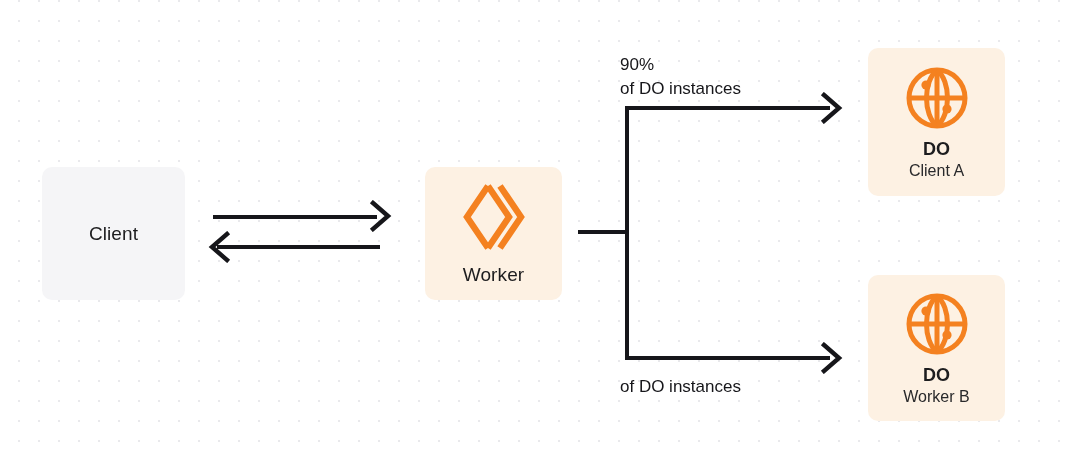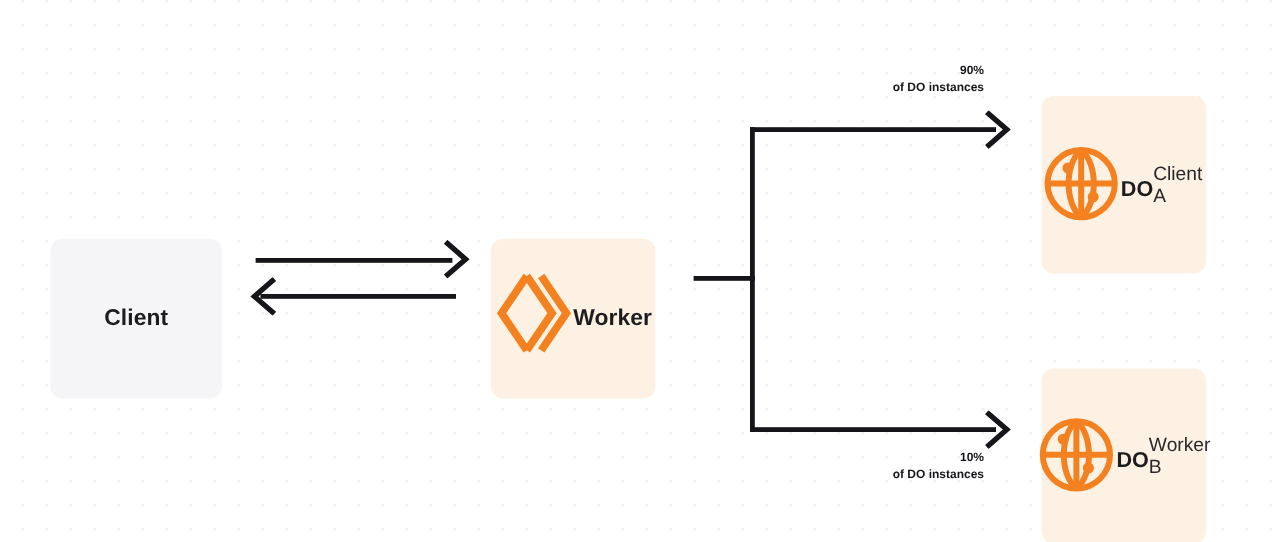--- a/index.html
+++ b/index.html
@@ -23,35 +23,35 @@
     background-size: 20px 20px;
     background-position: 9px 11px;
     overflow: hidden;
   }
 
   .node {
     position: absolute;
     box-sizing: border-box;
     border-radius: 10px;
     display: flex;
+    flex-direction: column;
     align-items: center;
     justify-content: center;
-    margin-top: 32px;
   }
 
   .node-client {
     left: 42px;
     top: 167px;
     width: 143px;
     height: 133px;
     background: #f5f5f7;
   }
 
   .node-worker {
-    left: 409px;
+    left: 425px;
     top: 167px;
     width: 137px;
     height: 133px;
     background: #fdf1e3;
   }
 
   .node-do-a {
     left: 868px;
     top: 48px;
     width: 137px;
@@ -62,21 +62,21 @@
   .node-do-b {
     left: 868px;
     top: 275px;
     width: 137px;
     height: 146px;
     background: #fdf1e3;
   }
 
   .node-title {
     font-size: 19px;
-    font-weight: bold;
+    font-weight: normal;
     color: #1d1d1f;
     letter-spacing: 0.1px;
     line-height: 1.25;
   }
 
   .node-title-do {
     font-size: 18px;
     font-weight: bold;
     color: #1d1d1f;
     margin-top: 6px;
@@ -113,24 +113,24 @@
   .arrowhead {
     position: absolute;
     width: 0;
     height: 0;
     line-height: 0;
   }
   .arrowhead svg { display: block; }
 
   .edge-label {
     position: absolute;
-    font-size: 10px;
-    font-weight: bold;
+    font-size: 17px;
+    font-weight: normal;
     color: #16161a;
-    text-align: right;
+    text-align: left;
     line-height: 1.42;
     white-space: nowrap;
   }
 </style>
 </head>
 <body>
 
 <div id="canvas">
 
   <div class="node node-client">
@@ -177,21 +177,20 @@
     <div>of DO instances</div>
   </div>
 
   <div class="edge edge-h" style="left:625px; top:356px; width:205px;"></div>
   <div class="arrowhead" style="left:820px; top:342px;">
     <svg width="24" height="32" viewBox="0 0 24 32" aria-hidden="true">
       <path d="M4 3 L19 16 L4 29" fill="none" stroke="#16161a" stroke-width="4.4" stroke-linecap="square" stroke-linejoin="miter"></path>
     </svg>
   </div>
   <div class="edge-label" style="left:620px; top:375px; width:200px;">
-    <div>10%</div>
     <div>of DO instances</div>
   </div>
 
   <div class="node node-do-a">
     <span class="icon-wrap do-icon-wrap">
       <svg width="66" height="66" viewBox="0 0 66 66" aria-hidden="true">
         <circle cx="33" cy="33" r="28" fill="none" stroke="#f48120" stroke-width="5"></circle>
         <line x1="33" y1="5" x2="33" y2="61" stroke="#f48120" stroke-width="5"></line>
         <line x1="6" y1="33" x2="60" y2="33" stroke="#f48120" stroke-width="5"></line>
         <path d="M33 5 C19 16 19 50 33 61" fill="none" stroke="#f48120" stroke-width="5"></path>

